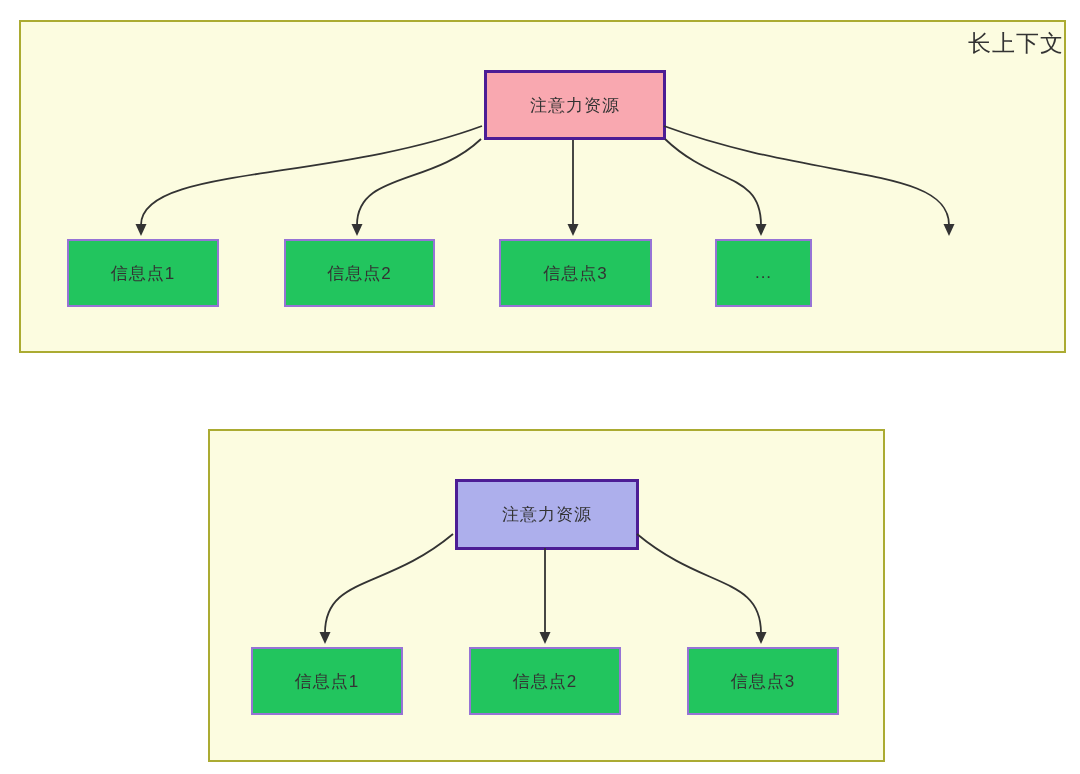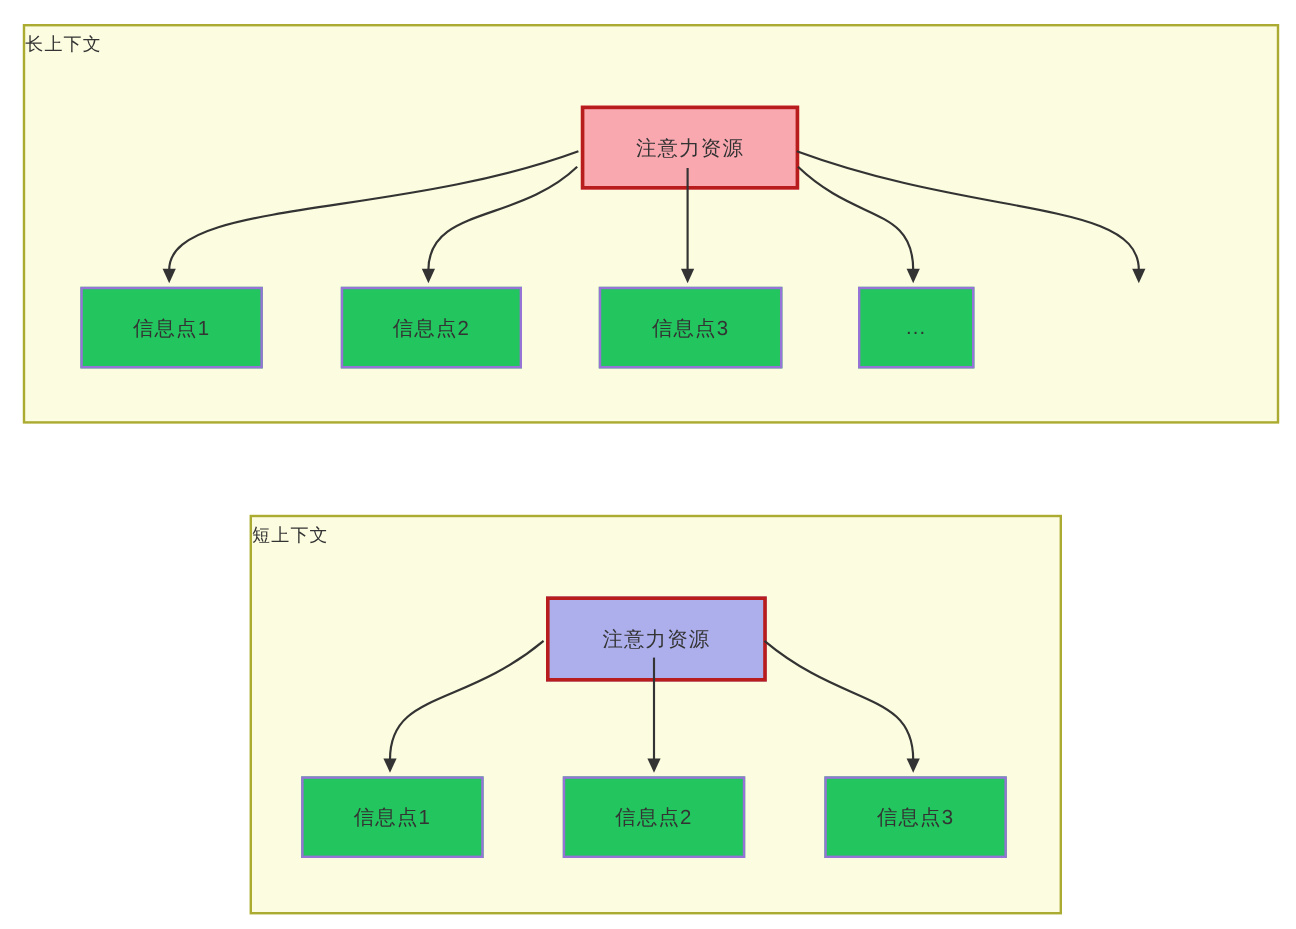--- a/index.html
+++ b/index.html
@@ -19,38 +19,37 @@
     position: absolute;
     background: #fcfce0;
     border: 2px solid #abab32;
     box-sizing: border-box;
   }
   .container-title {
     position: absolute;
     top: 6px;
     left: 0;
     width: 100%;
-    text-align: left;
-    font-size: 15px;
+    text-align: right;
+    font-size: 23px;
     color: #333333;
     letter-spacing: 1px;
   }
   .node {
     position: absolute;
     box-sizing: border-box;
     display: flex;
     align-items: center;
     justify-content: center;
     font-size: 17px;
     color: #333333;
     letter-spacing: 1px;
   }
   .source-node {
-    border: 3px solid #b91c1c;
-    margin-top: 18px;
+    border: 3px solid #4c1d95;
   }
   .source-node.pink { background: #f9a8b0; }
   .source-node.purple { background: #adafec; }
   .info-node {
     background: #22c55e;
     border: 2px solid #9673d6;
   }
   svg.edges {
     position: absolute;
     top: 0;
@@ -85,21 +84,20 @@
     </div>
     <div class="node info-node" style="left:478px; top:217px; width:153px; height:68px;">
       <span>信息点3</span>
     </div>
     <div class="node info-node" style="left:694px; top:217px; width:97px; height:68px;">
       <span>...</span>
     </div>
   </div>
 
   <div class="container" style="left:208px; top:429px; width:677px; height:333px;">
-    <div class="container-title">短上下文</div>
     <div class="node source-node purple" style="left:245px; top:48px; width:184px; height:71px;">
       <span>注意力资源</span>
     </div>
     <div class="node info-node" style="left:41px; top:216px; width:152px; height:68px;">
       <span>信息点1</span>
     </div>
     <div class="node info-node" style="left:259px; top:216px; width:152px; height:68px;">
       <span>信息点2</span>
     </div>
     <div class="node info-node" style="left:477px; top:216px; width:152px; height:68px;">

